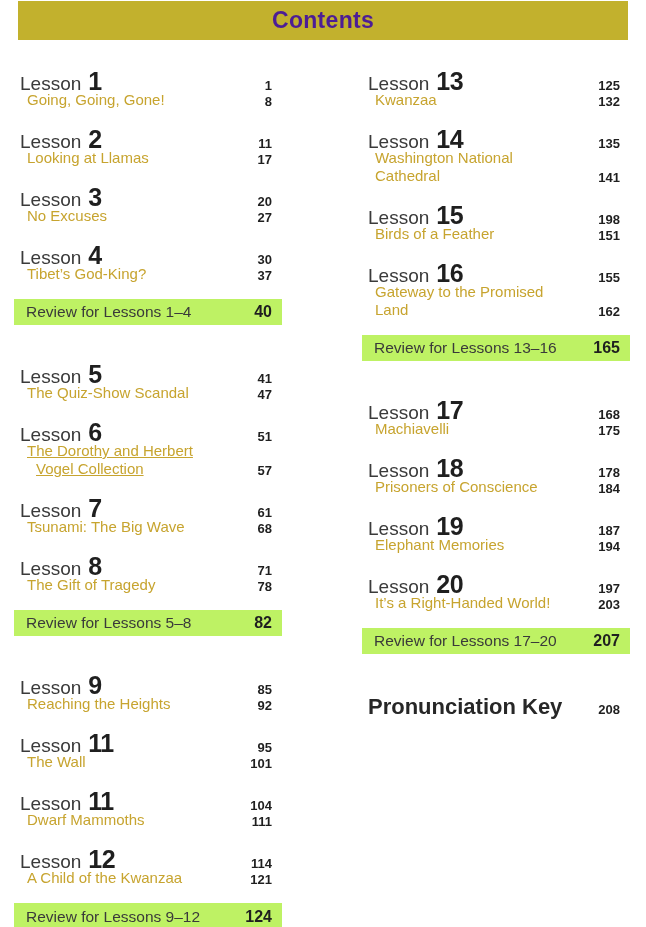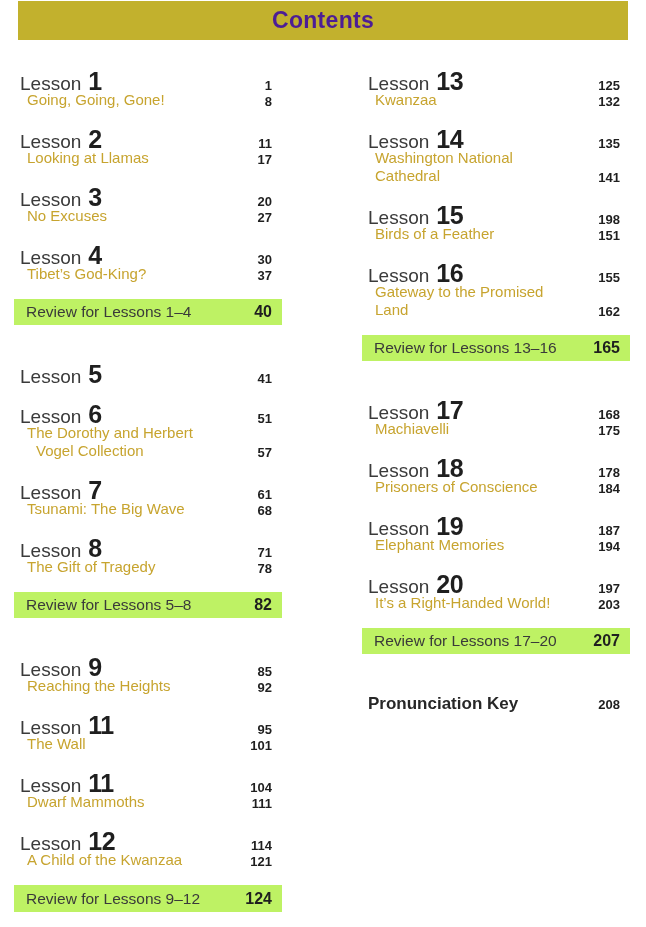--- a/index.html
+++ b/index.html
@@ -18,33 +18,33 @@
   .col + .col { margin-left:80px; }
 
   .lesson { padding:0 10px 0 6px; margin-bottom:16px; }
   .lesson-line { display:flex; align-items:baseline; height:24px; }
   .lw { font-size:19px; color:#3a3a3a; }
   .ln { font-size:25px; font-weight:700; color:#1f1f1f; margin-left:7px; letter-spacing:-0.5px; }
   .pg { margin-left:auto; font-size:13px; font-weight:700; color:#1f1f1f; white-space:nowrap; }
   .title-line { display:flex; align-items:flex-end; padding-left:7px; min-height:18px;gap:42px; }
   .tw { font-size:15px; line-height:18px; color:#c7a42f; }
   .tw-wrap { display:block; }
-  .tw-wrap .tw { display:block; }
+  .tw-wrap .tw { display:block;text-decoration:underline; }
   .tw-line2 { padding-left:9px; }
 
   .review {
     display:flex; align-items:center; height:26px; background:#bef264;
     padding:0 10px 0 12px; margin:16px 0 35px;
   }
   .rlabel { font-size:15.5px; color:#3a3a3a; }
   .review .pg { font-size:16px; }
   .review--last { height:27px; margin-bottom:0; }
 
   .pron { display:flex; align-items:baseline; padding:0 10px 0 6px; margin-top:40px; }
-  .plabel { font-size:17px; font-weight:700; color:#272727; }
+  .plabel { font-size:22px; font-weight:700; color:#272727; }
 </style>
 </head>
 <body>
 
 <div class="page">
 
   <header class="banner">
     <h1>Contents</h1>
   </header>
 
@@ -103,20 +103,24 @@
       <div class="review">
         <span class="rlabel">Review for Lessons 1–4</span>
         <span class="pg">40</span>
       </div>
 
       <div class="lesson">
         <div class="lesson-line">
           <span class="lw">Lesson</span>
           <span class="ln">5</span>
           <span class="pg">41</span>
+        </div>
+        <div class="title-line">
+          <span class="tw">The Quiz-Show Scandal</span>
+          <span class="pg">47</span>
         </div>
       </div>
 
       <div class="lesson">
         <div class="lesson-line">
           <span class="lw">Lesson</span>
           <span class="ln">6</span>
           <span class="pg">51</span>
         </div>
         <div class="title-line">

